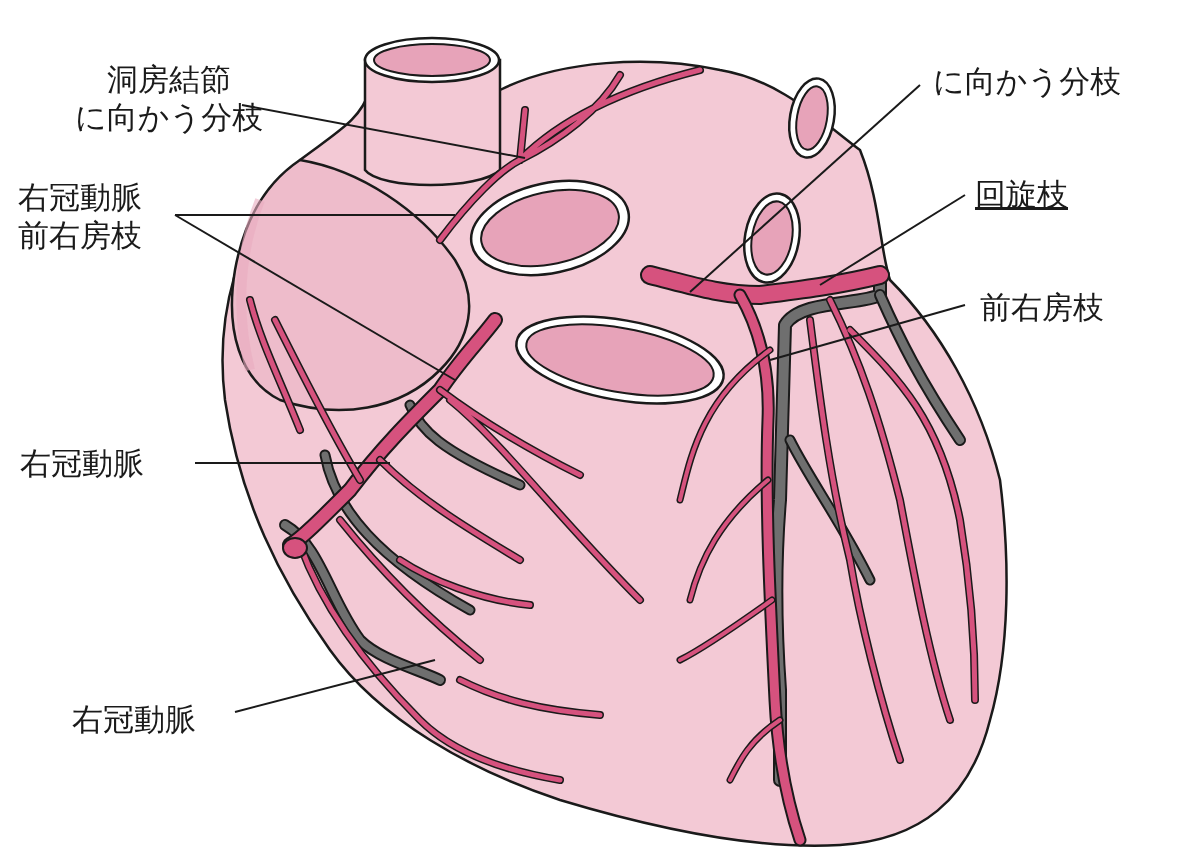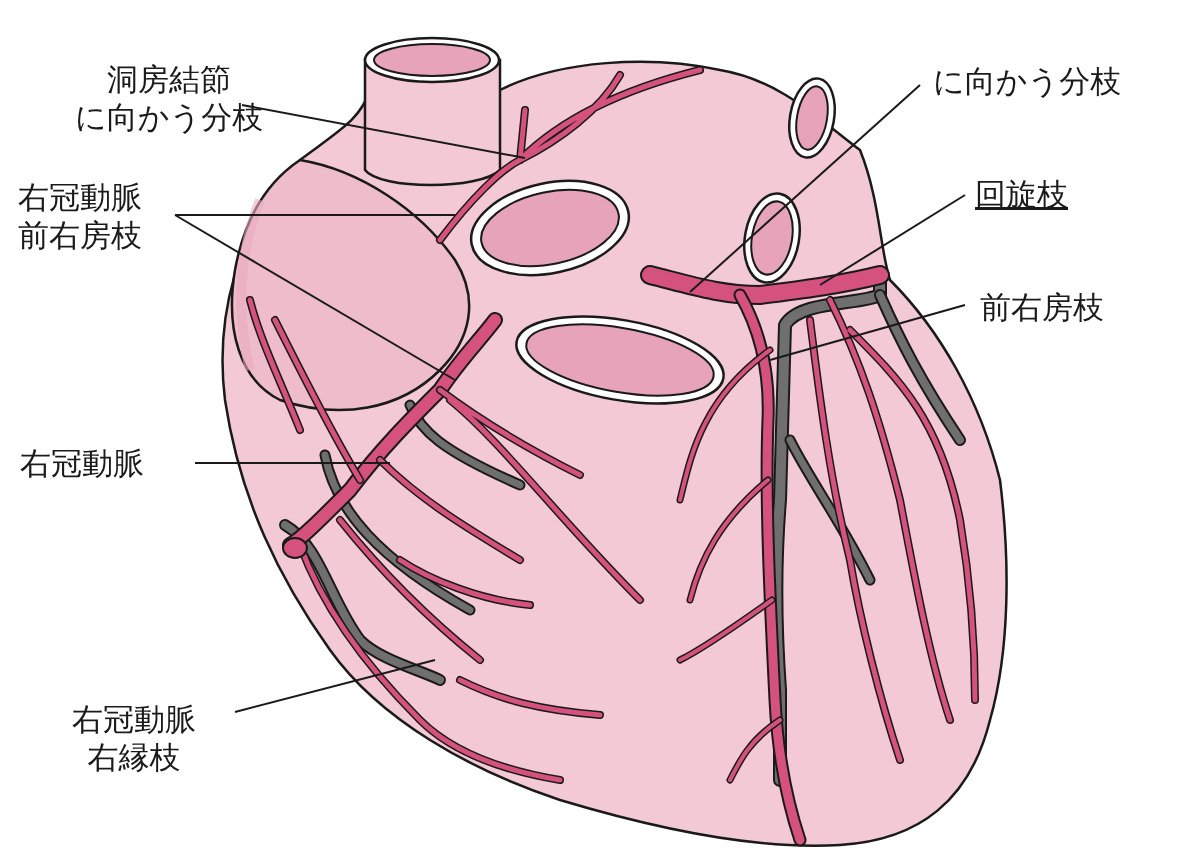--- a/index.html
+++ b/index.html
@@ -97,21 +97,20 @@
 </div>
 <div class="label" style="left:18px; top:178px;">
   <span class="line">右冠動脈</span>
   <span class="line">前右房枝</span>
 </div>
 <div class="label" style="left:20px; top:444px;">
   <span class="line">右冠動脈</span>
 </div>
 <div class="label" style="left:72px; top:700px; text-align:center;">
   <span class="line">右冠動脈</span>
-  <span class="line">右縁枝</span>
 </div>
 <div class="label" style="left:933px; top:62px;">
   <span class="line">に向かう分枝</span>
 </div>
 <div class="label" style="left:975px; top:175px;text-decoration:underline;">
   <span class="line">回旋枝</span>
 </div>
 <div class="label" style="left:980px; top:288px;">
   <span class="line">前右房枝</span>
 </div>

